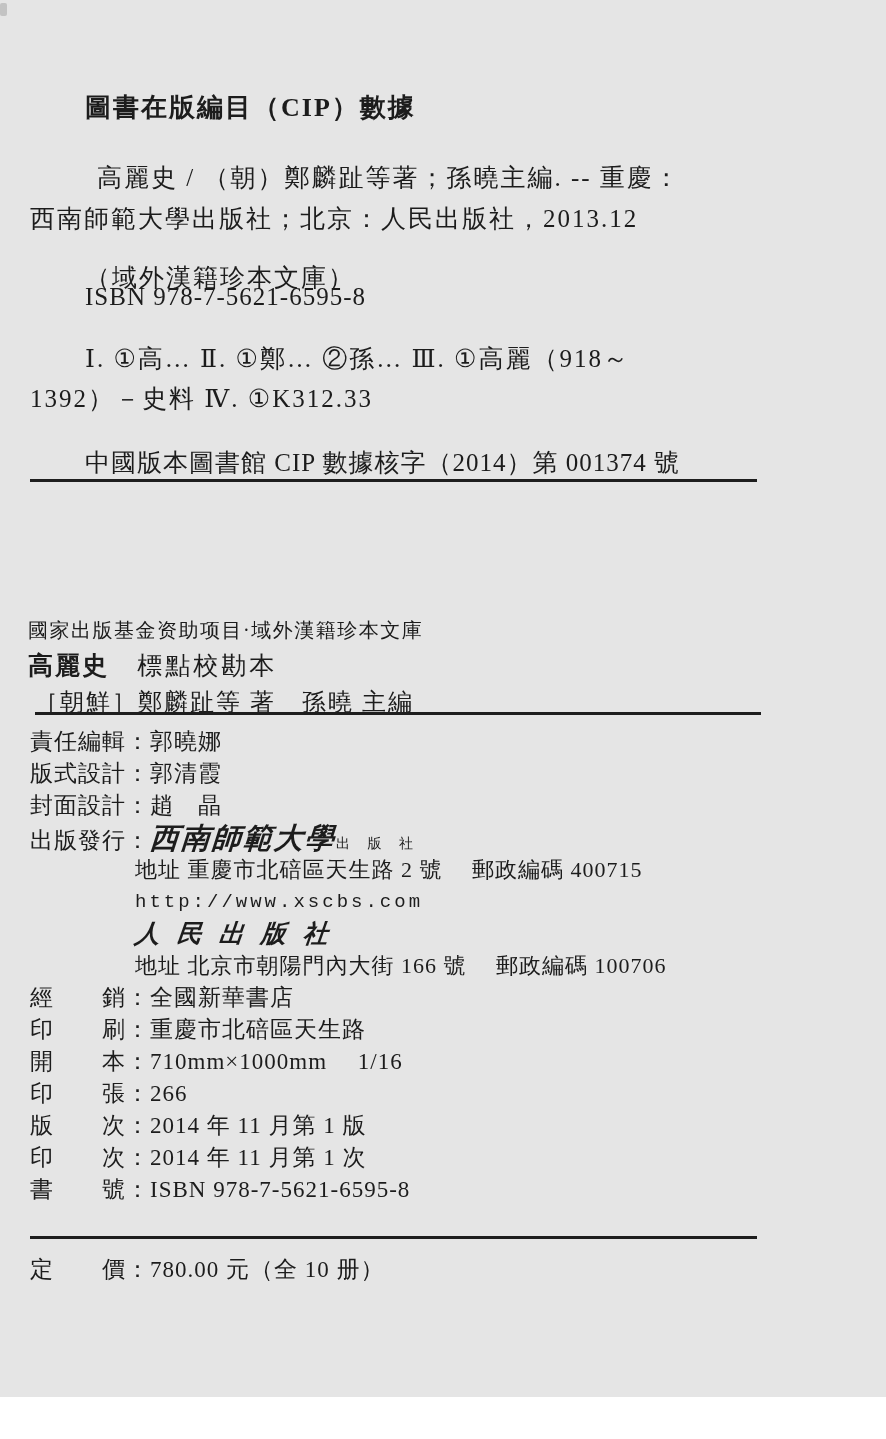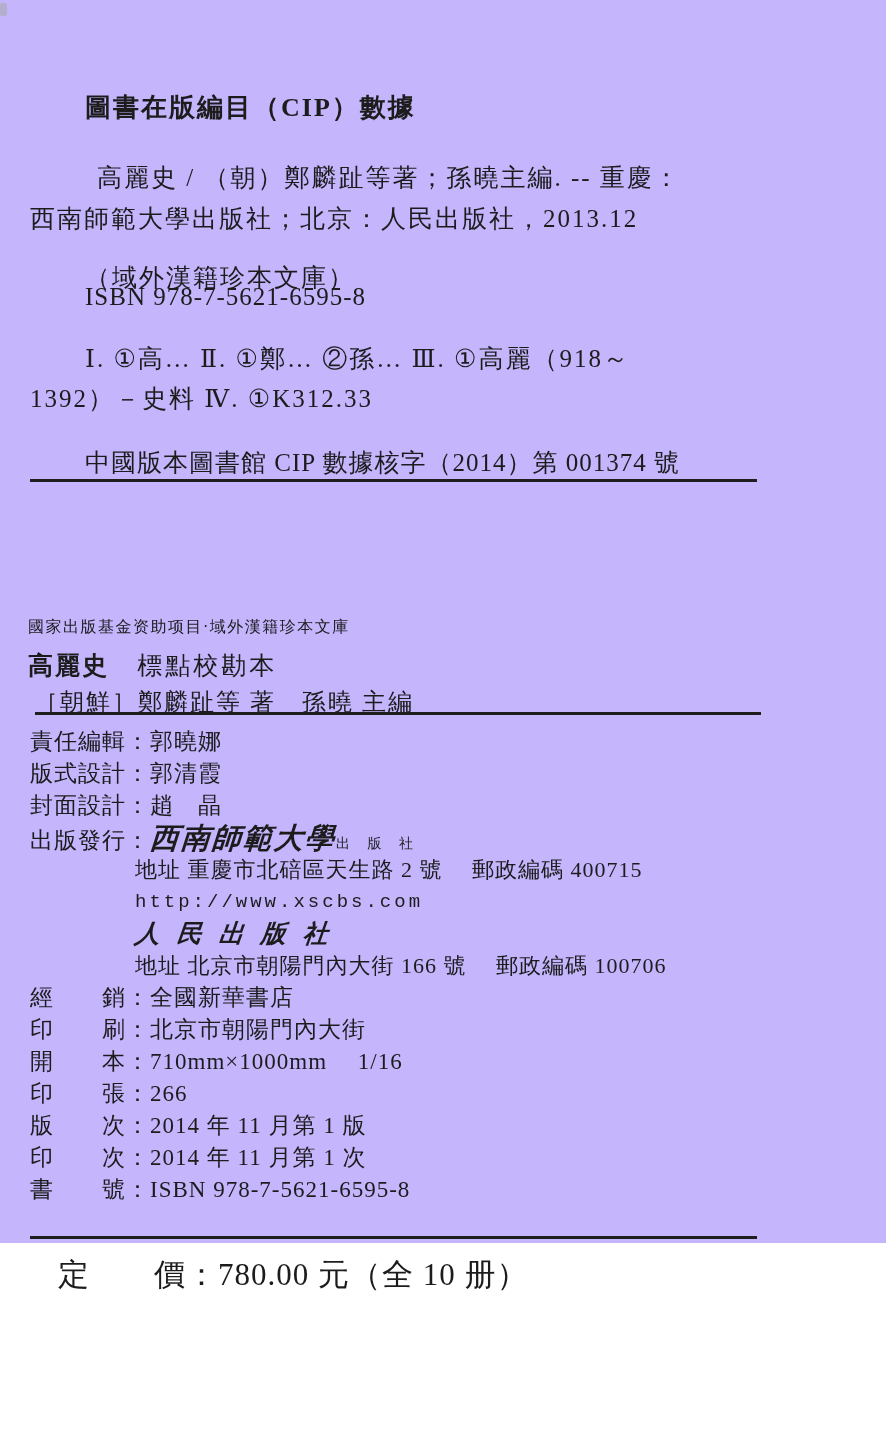--- a/index.html
+++ b/index.html
@@ -3,58 +3,58 @@
 <meta charset="utf-8">
 <style>
   html,body{margin:0;padding:0;}
   body{
     width:886px;height:1439px;
     background:#ffffff;
     font-family:"Liberation Serif","DejaVu Serif",serif;
     color:#1c1c1c;
     overflow:hidden;
   }
-  .page{position:relative;width:886px;height:1243px;background:#c4b5fd;}
+  .page{position:relative;width:886px;height:1397px;background:#e5e5e5;}
   .scan-smudge{position:absolute;left:0;top:3px;width:7px;height:13px;background:#a8a8a8;opacity:.55;border-radius:2px;}
 
   
   .cip-heading{position:absolute;left:85px;top:90px;font-size:26px;font-weight:700;letter-spacing:2px;}
   .cip-line{position:absolute;font-size:25px;letter-spacing:2px;white-space:nowrap;}
   .cip-l1{left:97px;top:161px;}
   .cip-l2{left:30px;top:202px;}
   .cip-series{left:85px;top:245px;margin-top:16px;}
   .cip-isbn{left:85px;top:283px;letter-spacing:1px;}
   .cip-cls1{left:85px;top:342px;}
   .cip-cls2{left:30px;top:382px;}
   .cip-reg{left:85px;top:446px;letter-spacing:1px;}
 
   .rule{position:absolute;background:#1e1e1e;height:3px;}
   .rule1{left:30px;top:479px;width:727px;}
   .rule2{left:35px;top:712px;width:726px;}
   .rule3{left:30px;top:1236px;width:727px;}
 
   
-  .tb-series{position:absolute;left:28px;top:617px;font-size:16px;letter-spacing:1.5px;white-space:nowrap;}
+  .tb-series{position:absolute;left:28px;top:617px;font-size:20px;letter-spacing:1.5px;white-space:nowrap;}
   .tb-titleline{position:absolute;left:28px;top:649px;font-size:25px;white-space:nowrap;}
   .tb-title{font-weight:700;letter-spacing:2px;}
   .tb-edition{margin-left:22px;letter-spacing:3px;}
   .tb-byline{position:absolute;left:34px;top:686px;font-size:24px;letter-spacing:2px;white-space:nowrap;}
 
   
   .colophon{position:absolute;left:30px;top:726px;font-size:23px;}
   .crow{height:32px;line-height:32px;white-space:nowrap;letter-spacing:1px;}
   .crow .lbl{display:inline-block;min-width:116px;}
   .indent{padding-left:105px;}
   .addr{font-size:22px;}
   .url{font-family:Liberation Mono, monospace;font-size:19px;letter-spacing:3px;}
   .brush{font-style:italic;font-weight:700;font-size:29px;letter-spacing:2px;display:inline-block;transform:skewX(-4deg);}
   .brush2{font-style:italic;font-weight:700;font-size:25px;letter-spacing:17px;display:inline-block;transform:skewX(-6deg);}
   .press-suffix{font-weight:400;font-size:14px;letter-spacing:7px;margin-left:0;}
 
-  .price-row{position:absolute;left:30px;top:1254px;font-size:31px;white-space:nowrap;letter-spacing:1px;margin-left:28px;}
+  .price-row{position:absolute;left:30px;top:1254px;font-size:23px;white-space:nowrap;letter-spacing:1px;}
   .price-row .lbl{display:inline-block;min-width:116px;}
 </style>
 </head>
 <body>
 
 <div class="page">
 
   <div class="scan-smudge"></div>
 
   <div class="cip-heading">圖書在版編目（CIP）數據</div>
@@ -95,21 +95,21 @@
     <div class="crow indent url">http://www.xscbs.com</div>
     <div class="crow indent">
       <span class="brush2">人民出版社</span>
     </div>
     <div class="crow indent addr">地址 北京市朝陽門內大街 166 號　 郵政編碼 100706</div>
 
     <div class="crow">
       <span class="lbl">經　　銷：</span><span>全國新華書店</span>
     </div>
     <div class="crow">
-      <span class="lbl">印　　刷：</span><span>北京市朝陽門內大街</span>
+      <span class="lbl">印　　刷：</span><span>重慶市北碚區天生路</span>
     </div>
     <div class="crow">
       <span class="lbl">開　　本：</span><span>710mm×1000mm　 1/16</span>
     </div>
     <div class="crow">
       <span class="lbl">印　　張：</span><span>266</span>
     </div>
     <div class="crow">
       <span class="lbl">版　　次：</span><span>2014 年 11 月第 1 版</span>
     </div>

